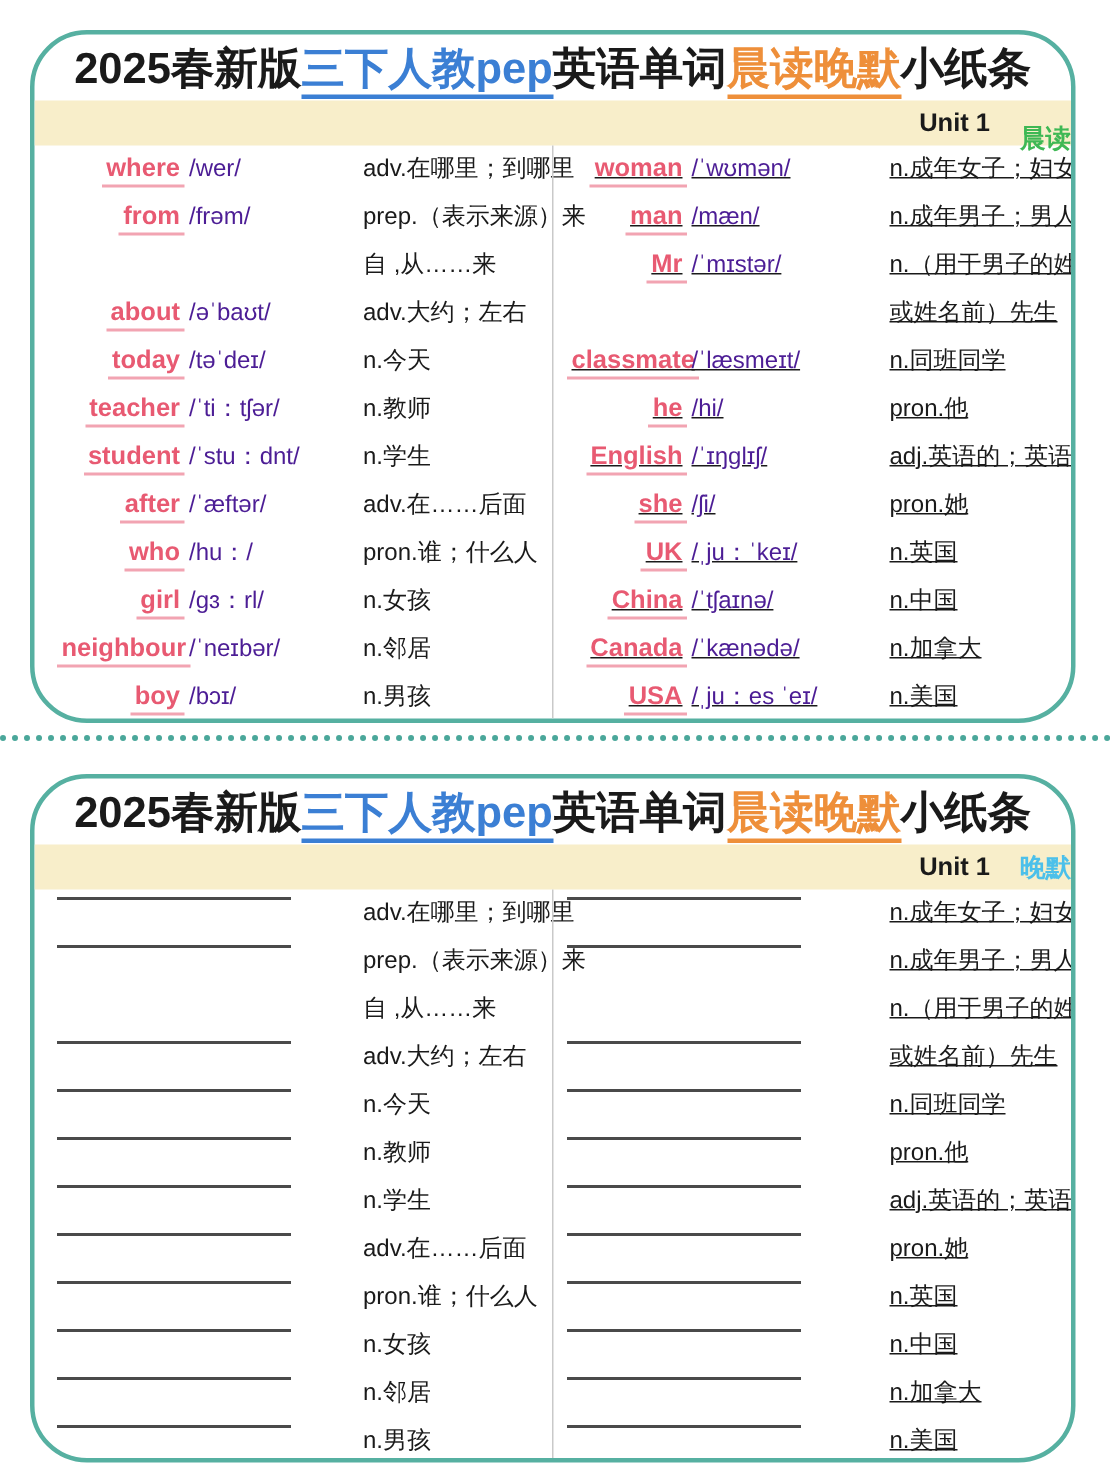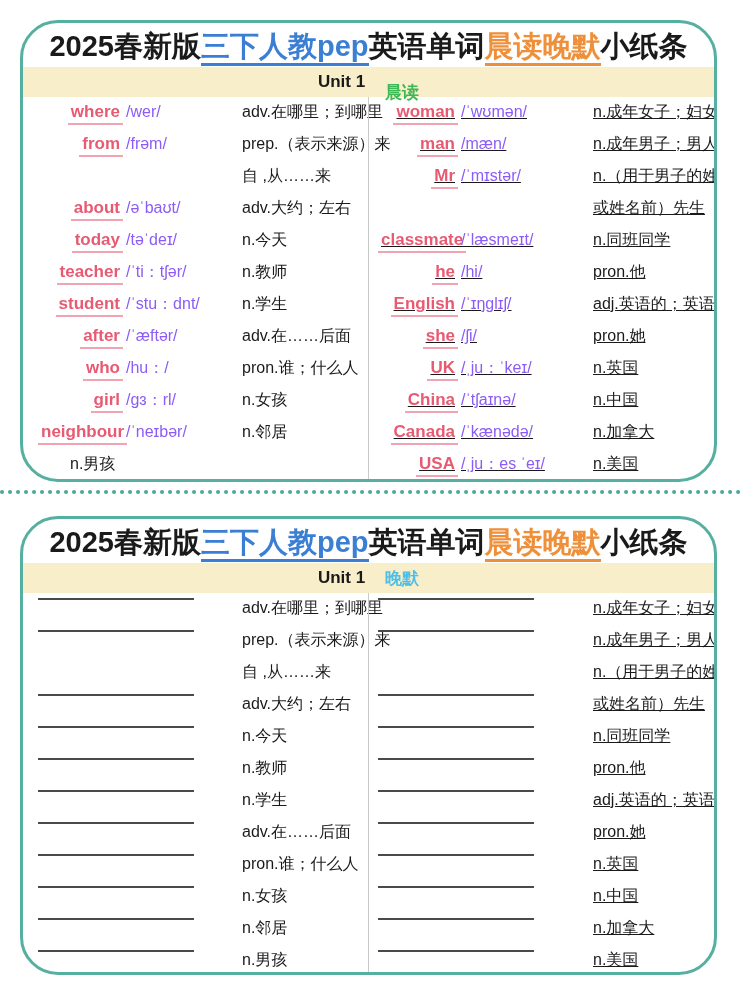--- a/index.html
+++ b/index.html
@@ -15,21 +15,21 @@
   }
   .panel.first{top:20px;height:462px;}
   .panel.second{top:516px;height:459px;}
   .title{
     height:44px;line-height:46px;text-align:center;
     font-size:29px;font-weight:bold;letter-spacing:0px;white-space:nowrap;
   }
   .title .t-blue{color:#3b7fd4;border-bottom:3px solid #3b7fd4;padding-bottom:1px;}
   .title .t-orange{color:#ee8f3a;border-bottom:3px solid #ee8f3a;padding-bottom:1px;}
   .unitbar{
-    height:30px;background:#f8eeca;display:flex;align-items:center;justify-content:center;
+    height:30px;background:#f8eeca;display:flex;align-items:center;justify-content:flex-end;
     font-size:17px;font-weight:bold;
   }
   .unitbar .mode{margin-left:20px;}
   .panel.first .mode{color:#3eb854;margin-top:21px;}
   .panel.second .mode{color:#4cc0ea;}
   .content{
     position:relative;display:flex;padding-top:5px;height:calc(100% - 79px);
   }
   .coldivider{
     position:absolute;left:345px;top:0;bottom:0;width:1px;background:#c9c9c9;
@@ -41,21 +41,21 @@
   .wordbox{display:flex;align-items:baseline;flex:0 0 auto;box-sizing:border-box;}
   .col.left  .wordbox{width:172px;}
   .col.right .wordbox{width:183px;}
   .wordspan{display:block;text-align:right;white-space:nowrap;}
   .col.left  .wordspan{width:85px;}
   .col.right .wordspan{width:80px;}
   .word{
     color:#e85a72;font-size:17px;font-weight:bold;
     border-bottom:2px solid #f2a4b2;padding:0 3px 2px 3px;
   }
-  .phon{font-size:16px;color:#8b5cf6;white-space:nowrap;margin-left:3px;}
+  .phon{font-size:16px;color:#4c1d95;white-space:nowrap;margin-left:3px;}
   .def{font-size:16px;color:#1a1a1a;white-space:nowrap;margin-left:32px;}
   .blank{
     display:block;width:156px;height:0;
     border-bottom:2px solid #4a4a4a;
     align-self:flex-end;margin-bottom:5px;
   }
   .dotted-divider{
     position:absolute;left:0;top:490px;width:741px;height:0;
     border-top:4px dotted #4aa79a;
   }
@@ -141,20 +141,24 @@
           <span class="def">n.女孩</span>
         </div>
         <div class="line">
           <div class="wordbox">
             <span class="wordspan"><span class="word">neighbour</span></span>
             <span class="phon">/ˈneɪbər/</span>
           </div>
           <span class="def">n.邻居</span>
         </div>
         <div class="line">
+          <div class="wordbox">
+            <span class="wordspan"><span class="word">boy</span></span>
+            <span class="phon">/bɔɪ/</span>
+          </div>
           <span class="def">n.男孩</span>
         </div>
       </div>
     <div class="coldivider"></div>
     <div class="col right">
         <div class="line">
           <div class="wordbox">
             <span class="wordspan"><span class="word">woman</span></span>
             <span class="phon">/ˈwʊmən/</span>
           </div>

